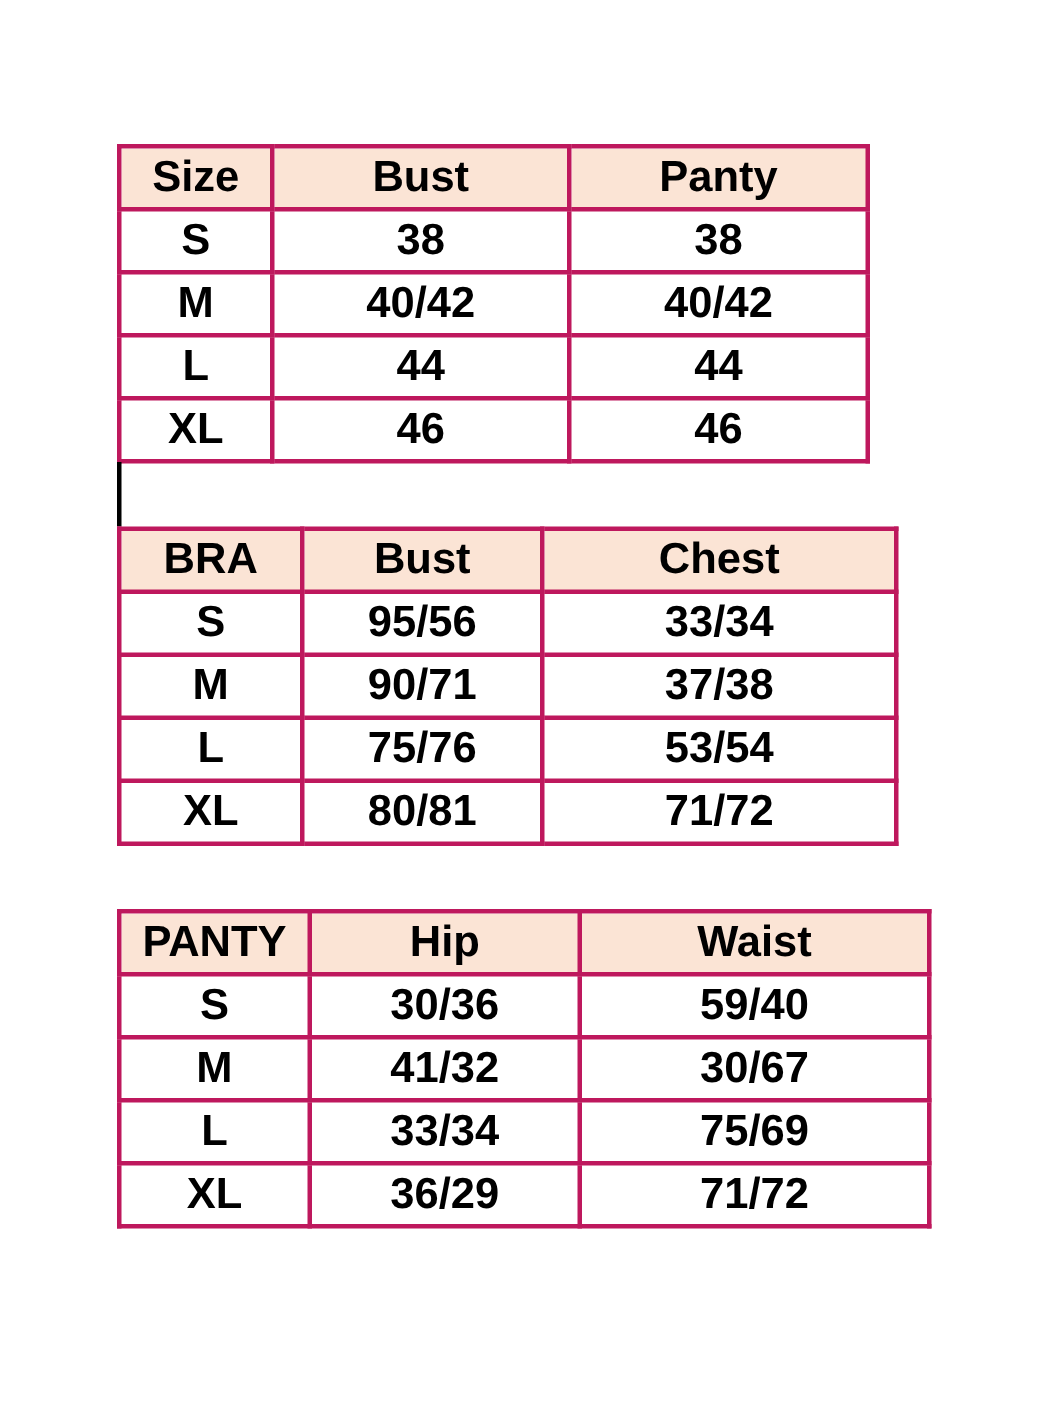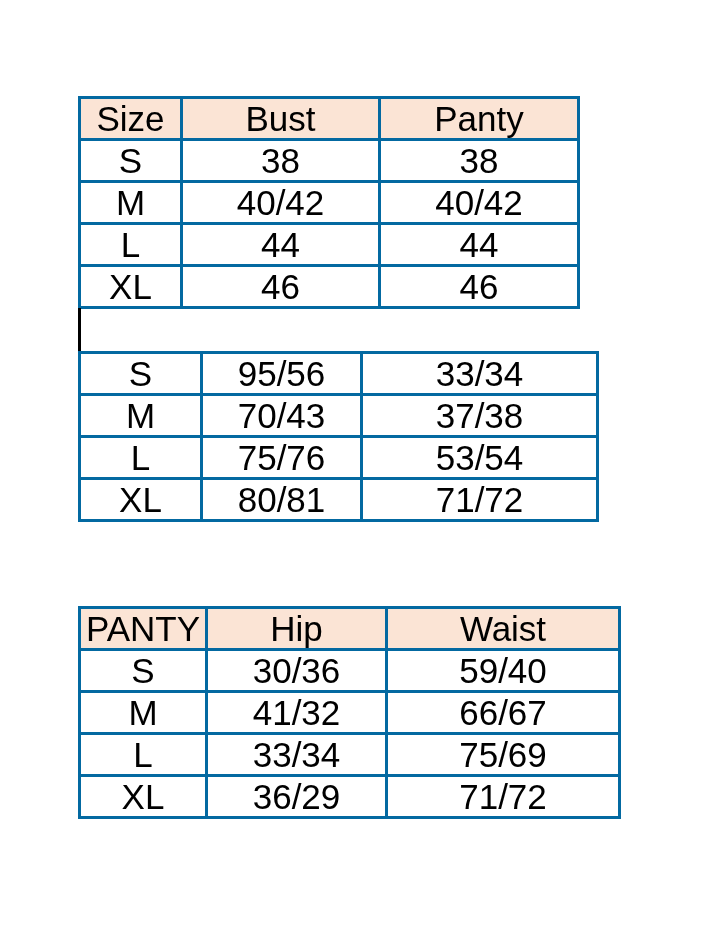--- a/index.html
+++ b/index.html
@@ -16,27 +16,27 @@
     font-family: "Liberation Sans", "DejaVu Sans", sans-serif;
     color: #000000;
   }
   table.chart {
     position: absolute;
     border-collapse: collapse;
     table-layout: fixed;
     background: #ffffff;
   }
   table.chart td, table.chart th {
-    border: 3px solid #0369a1;
+    border: 3px solid #be185d;
     padding: 0;
     height: 39px;
     text-align: center;
     vertical-align: middle;
-    font-weight: normal;
-    font-size: 35px;
+    font-weight: bold;
+    font-size: 29px;
     line-height: 39px;
     white-space: nowrap;
     overflow: hidden;
   }
   table.chart th {
     background: var(--header-fill, #fbe4d5);
   }
   #table-size  { left: 78px; top: 96px;  width: 499px; }
   #table-bra   { left: 78px; top: 351px; width: 518px; }
   #table-panty { left: 78px; top: 606px; width: 540px; }
@@ -96,28 +96,33 @@
 
   <div class="connector-line"></div>
 
   <table class="chart" id="table-bra">
     <colgroup>
         <col class="c0">
         <col class="c1">
         <col class="c2">
       </colgroup>
     <tbody>
+        <tr>
+      <th>BRA</th>
+      <th>Bust</th>
+      <th>Chest</th>
+    </tr>
     <tr>
       <td>S</td>
       <td>95/56</td>
       <td>33/34</td>
     </tr>
     <tr>
       <td>M</td>
-      <td>70/43</td>
+      <td>90/71</td>
       <td>37/38</td>
     </tr>
     <tr>
       <td>L</td>
       <td>75/76</td>
       <td>53/54</td>
     </tr>
     <tr>
       <td>XL</td>
       <td>80/81</td>
@@ -139,21 +144,21 @@
       <th>Waist</th>
     </tr>
     <tr>
       <td>S</td>
       <td>30/36</td>
       <td>59/40</td>
     </tr>
     <tr>
       <td>M</td>
       <td>41/32</td>
-      <td>66/67</td>
+      <td>30/67</td>
     </tr>
     <tr>
       <td>L</td>
       <td>33/34</td>
       <td>75/69</td>
     </tr>
     <tr>
       <td>XL</td>
       <td>36/29</td>
       <td>71/72</td>

